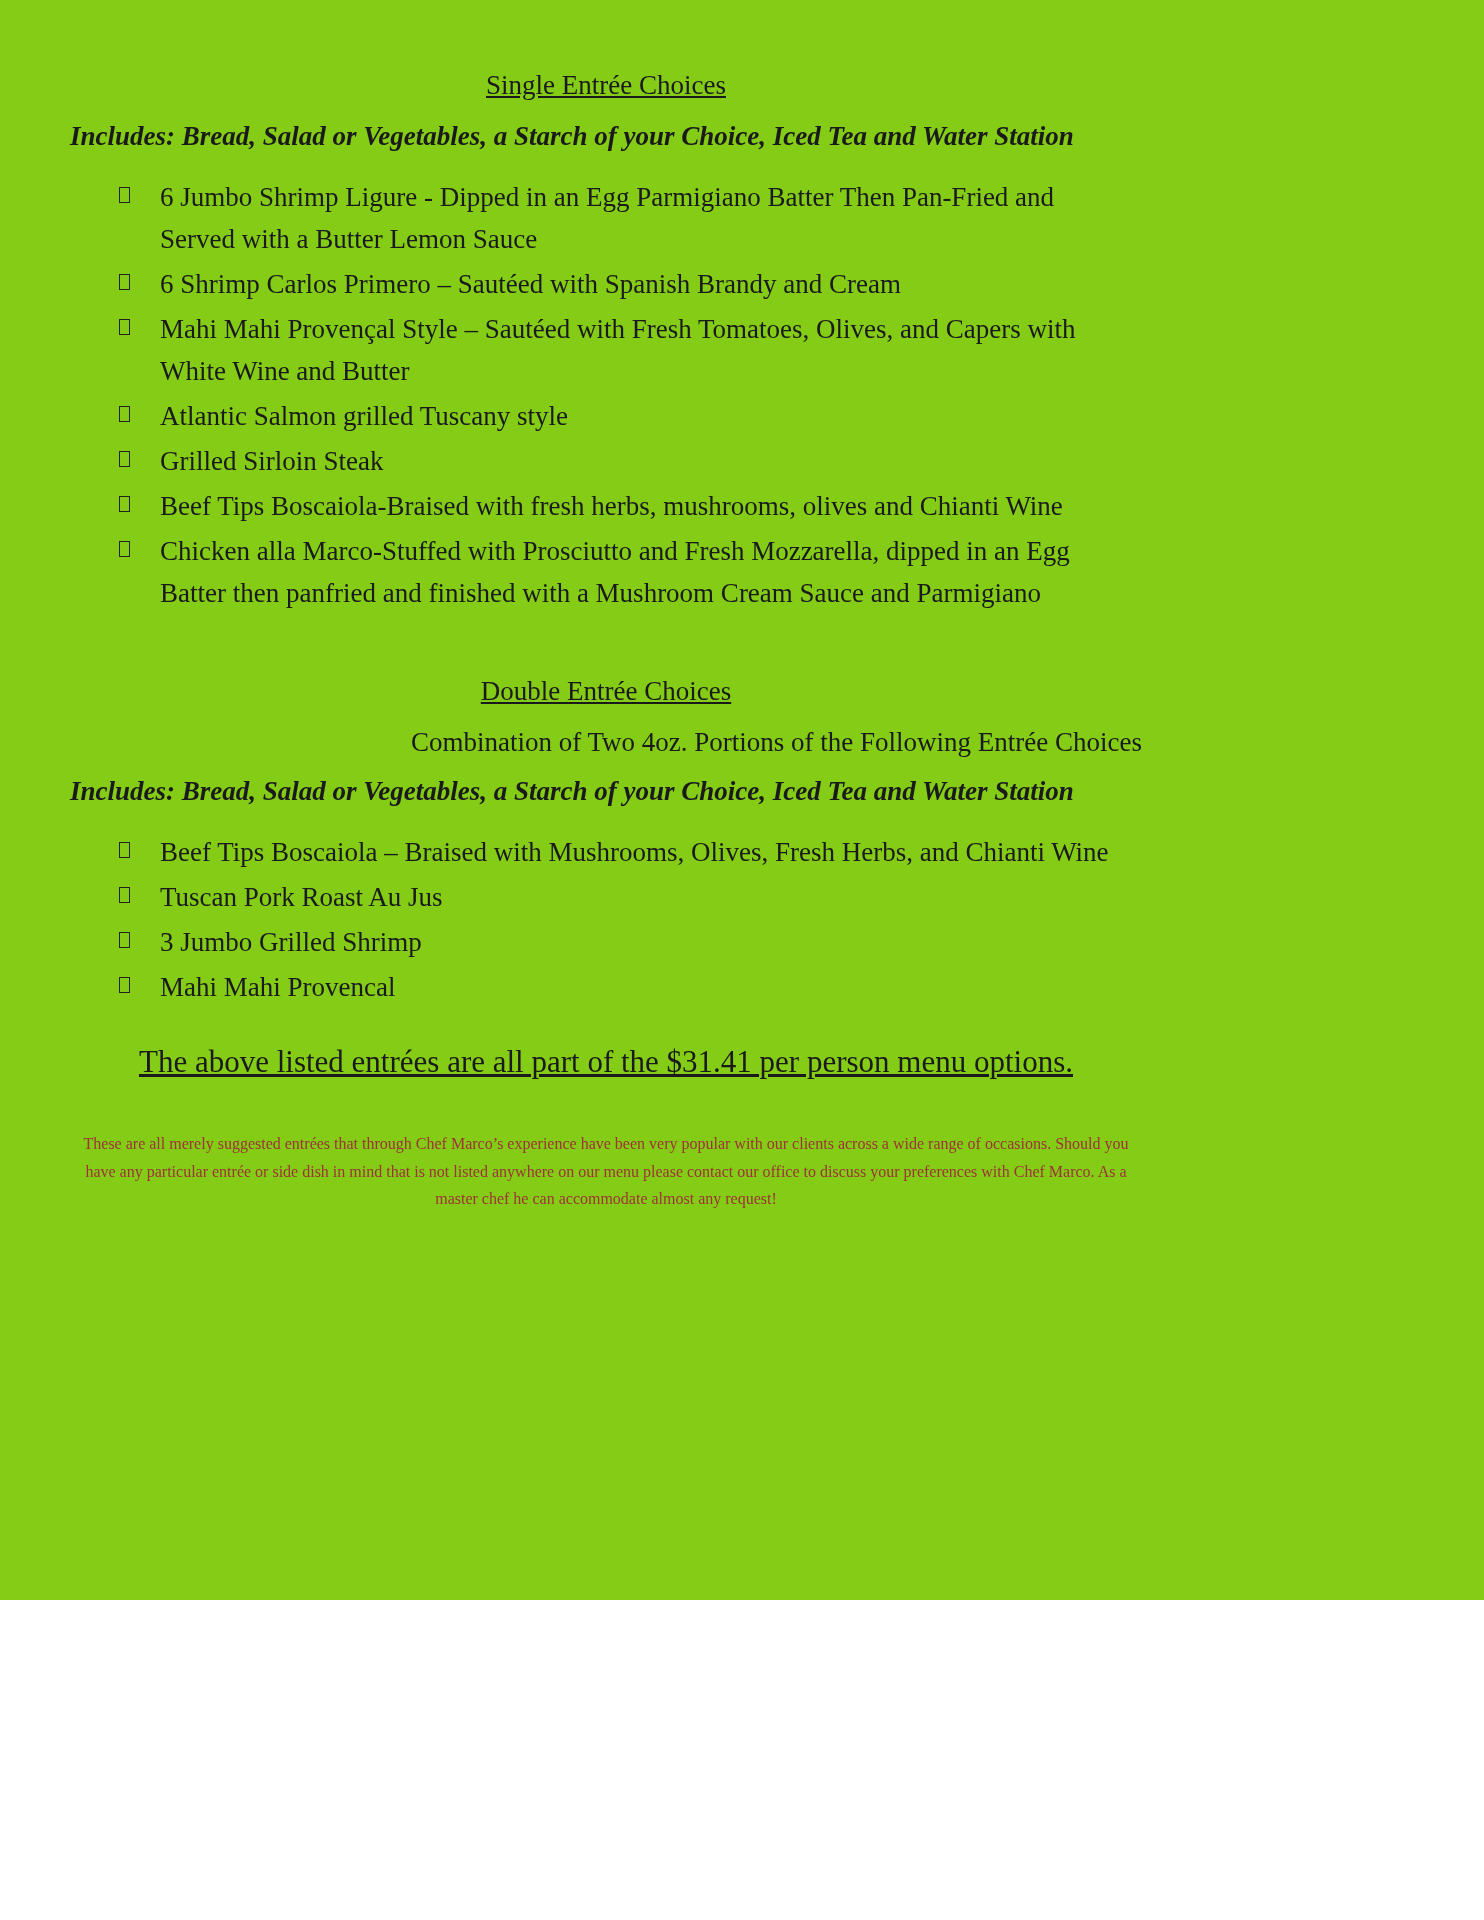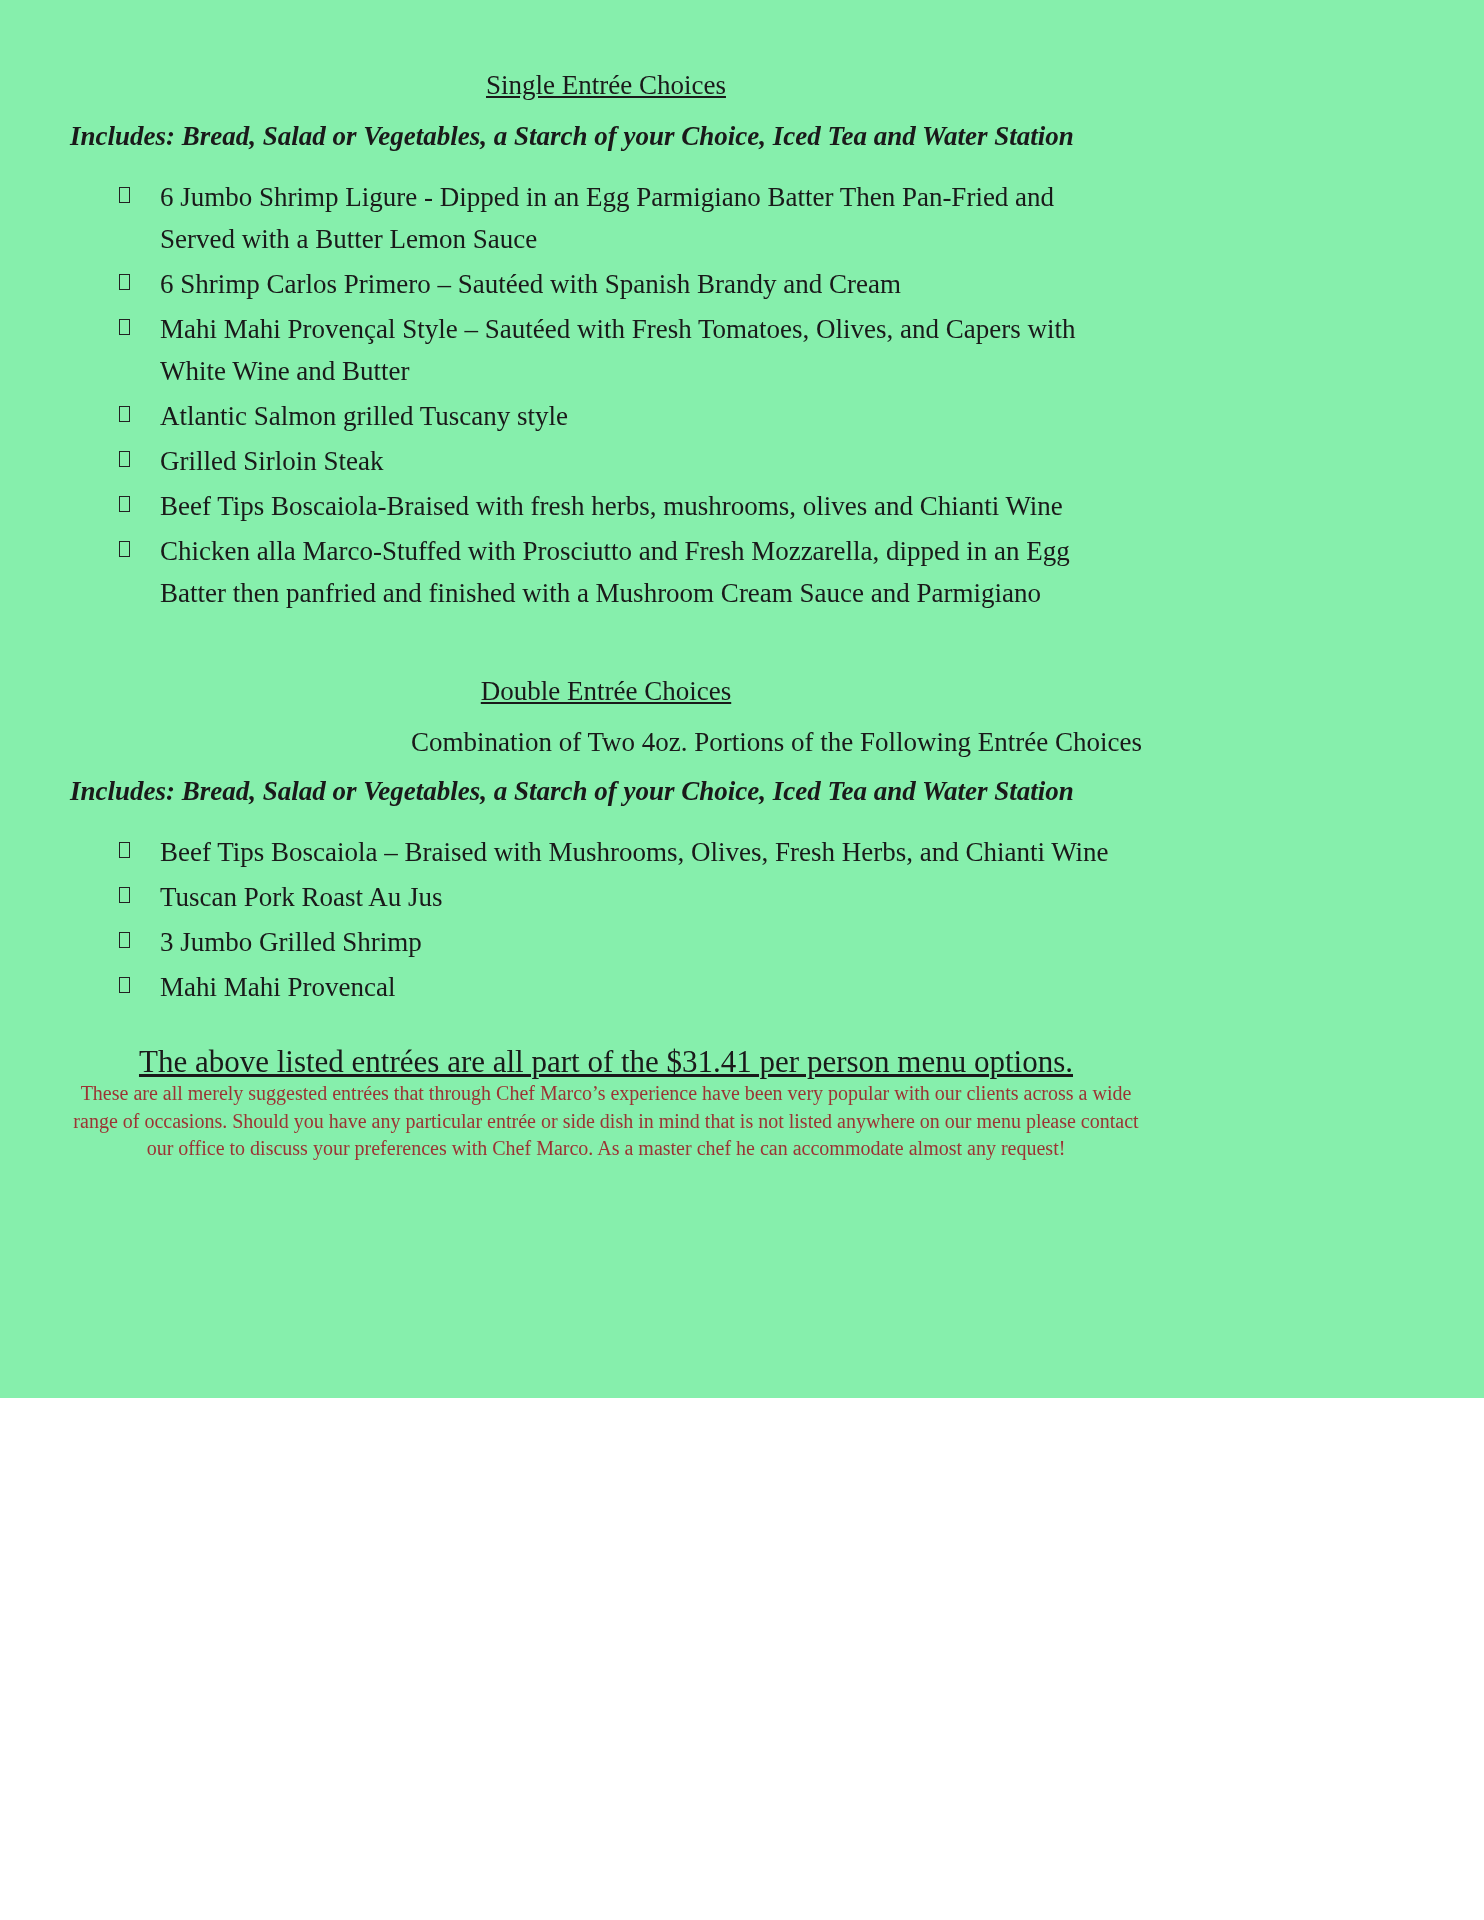--- a/index.html
+++ b/index.html
@@ -4,22 +4,22 @@
 <style>
   * { margin: 0; padding: 0; box-sizing: border-box; }
   html, body { background: #ffffff; }
   body {
     font-family: "Liberation Serif", "DejaVu Serif", serif;
     color: #1a1a1a;
   }
   .page {
     position: relative;
     width: 1484px;
-    height: 1398px;
-    background: #86efac;
+    height: 1600px;
+    background: #84cc16;
     overflow: hidden;
   }
   .content {
     position: absolute;
     top: 70px;
     left: 70px;
     width: 1072px;
     font-size: 27px;
   }
   .section-title {
@@ -63,23 +63,24 @@
     margin-top: 62px;
   }
   .price-line {
     font-size: 31px;
     text-align: center;
     text-decoration: underline;
     margin-top: 36px;
   }
   .note {
     color: var(--note-red, #9c3434);
-    font-size: 20px;
+    font-size: 16px;
     line-height: 27.5px;
     text-align: center;
+    margin-top: 50px;
   }
   .footer-divider {
     position: absolute;
     top: 1741px;
     left: 228px;
     width: 778px;
     height: 2px;
     background: linear-gradient(to right, rgba(160,160,160,0), rgba(130,130,130,0.8) 18%, rgba(130,130,130,0.8) 82%, rgba(160,160,160,0));
   }
   .page-number {

